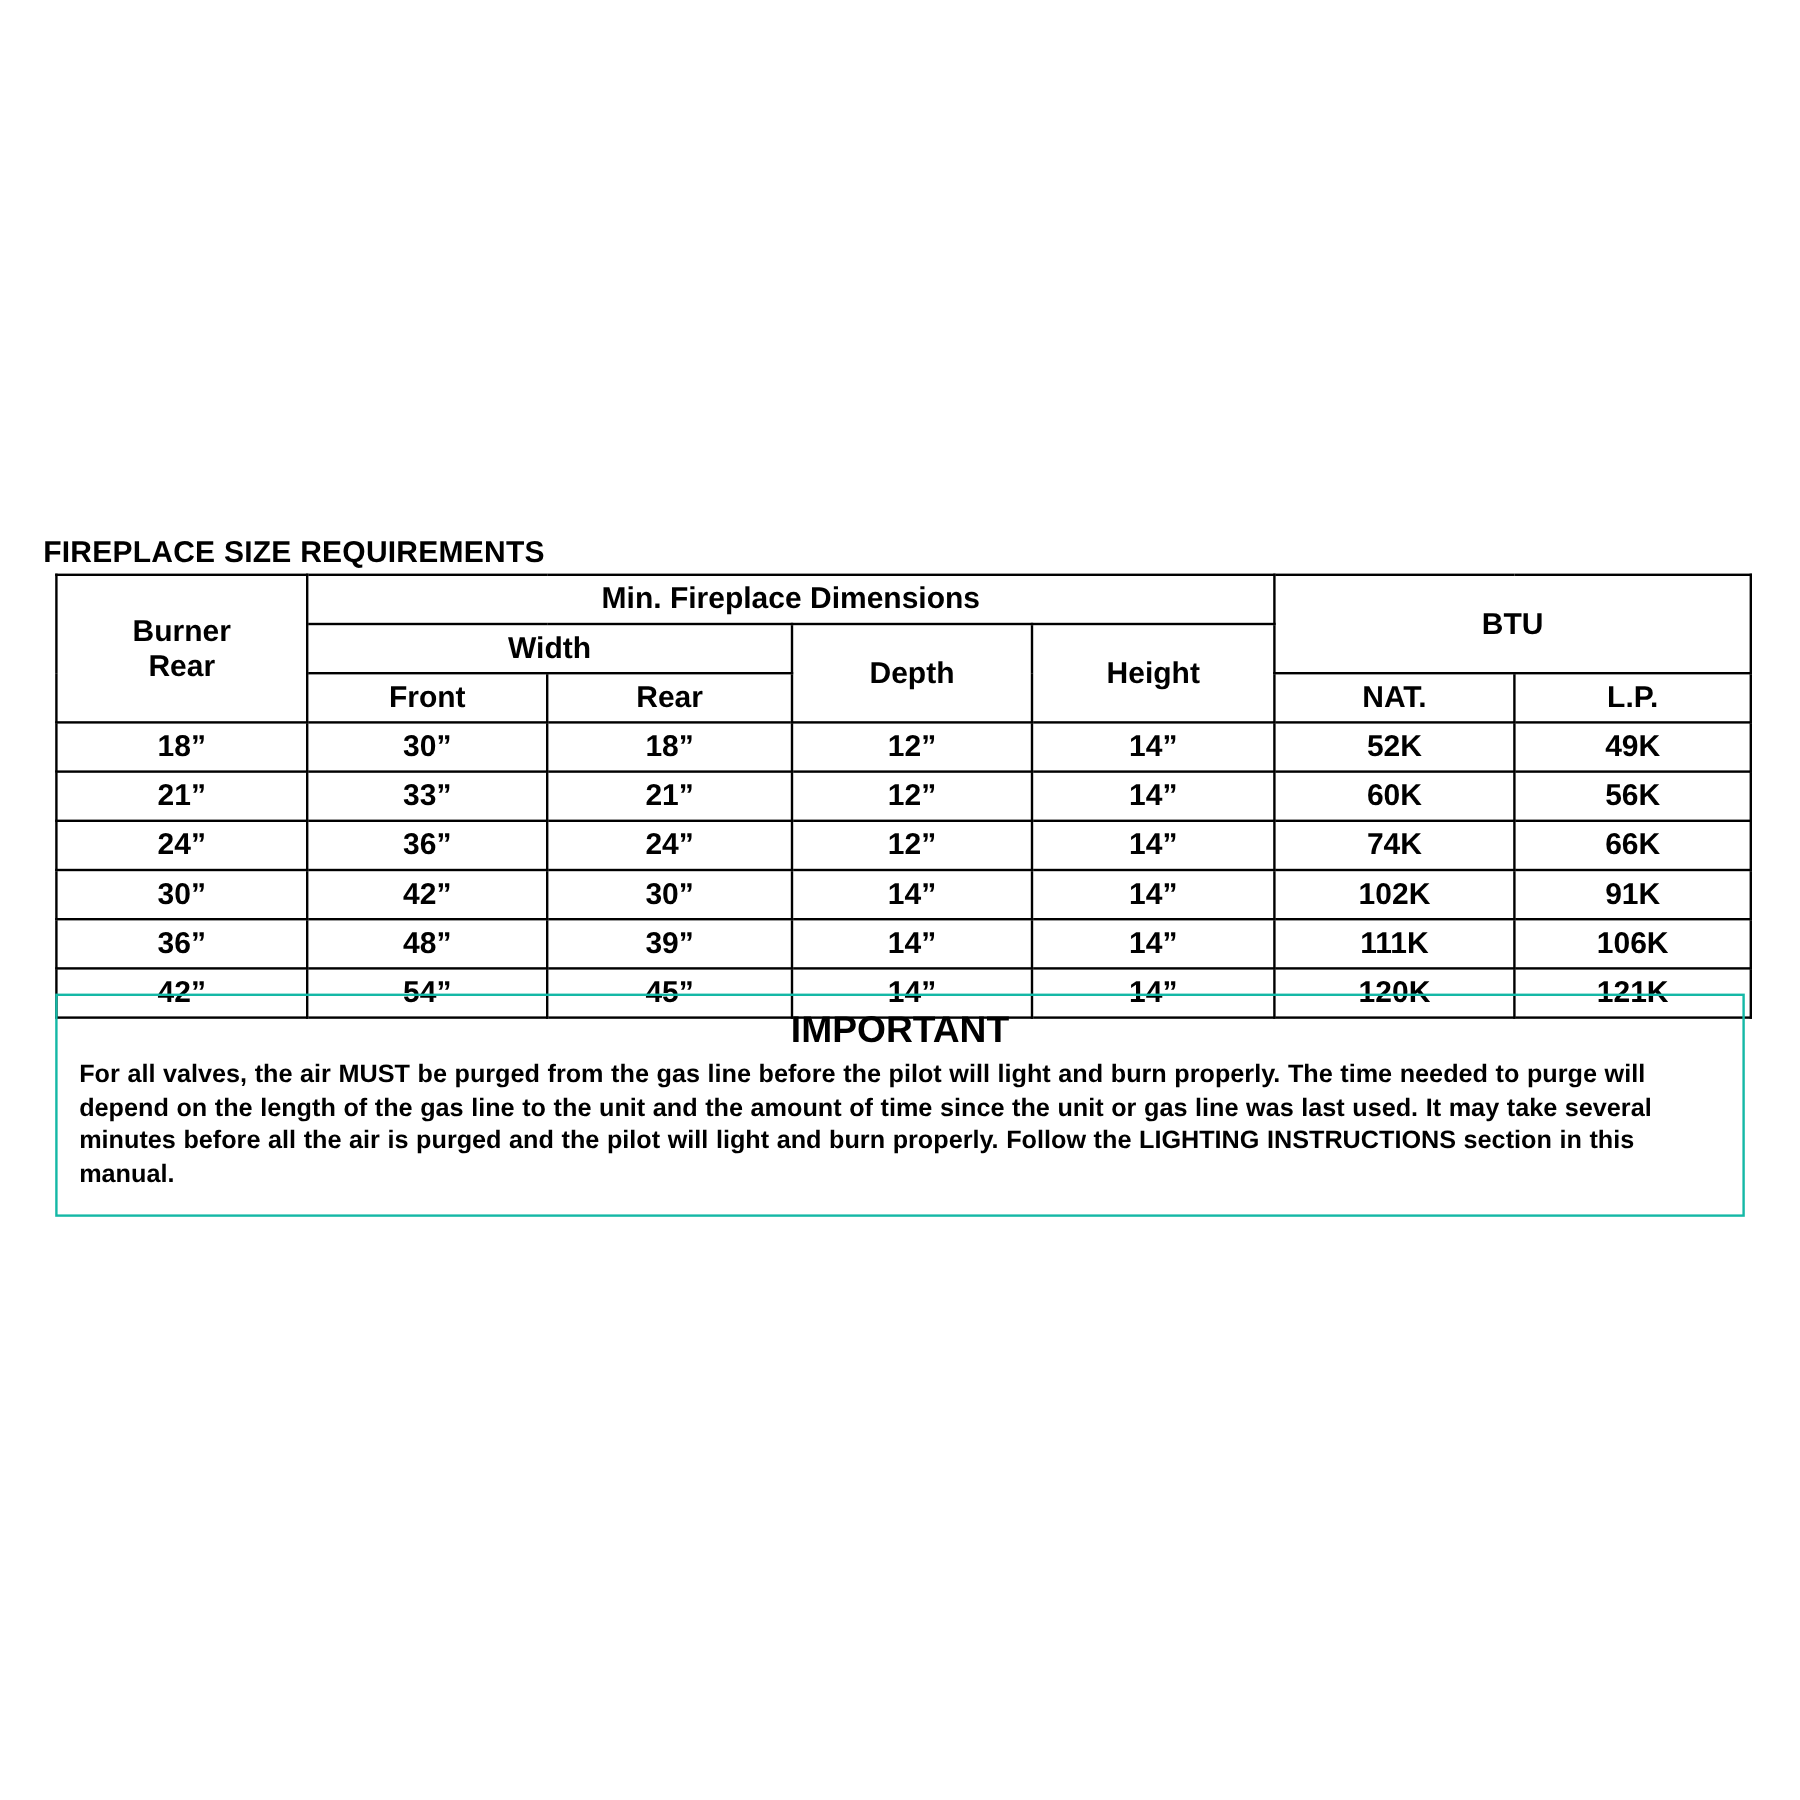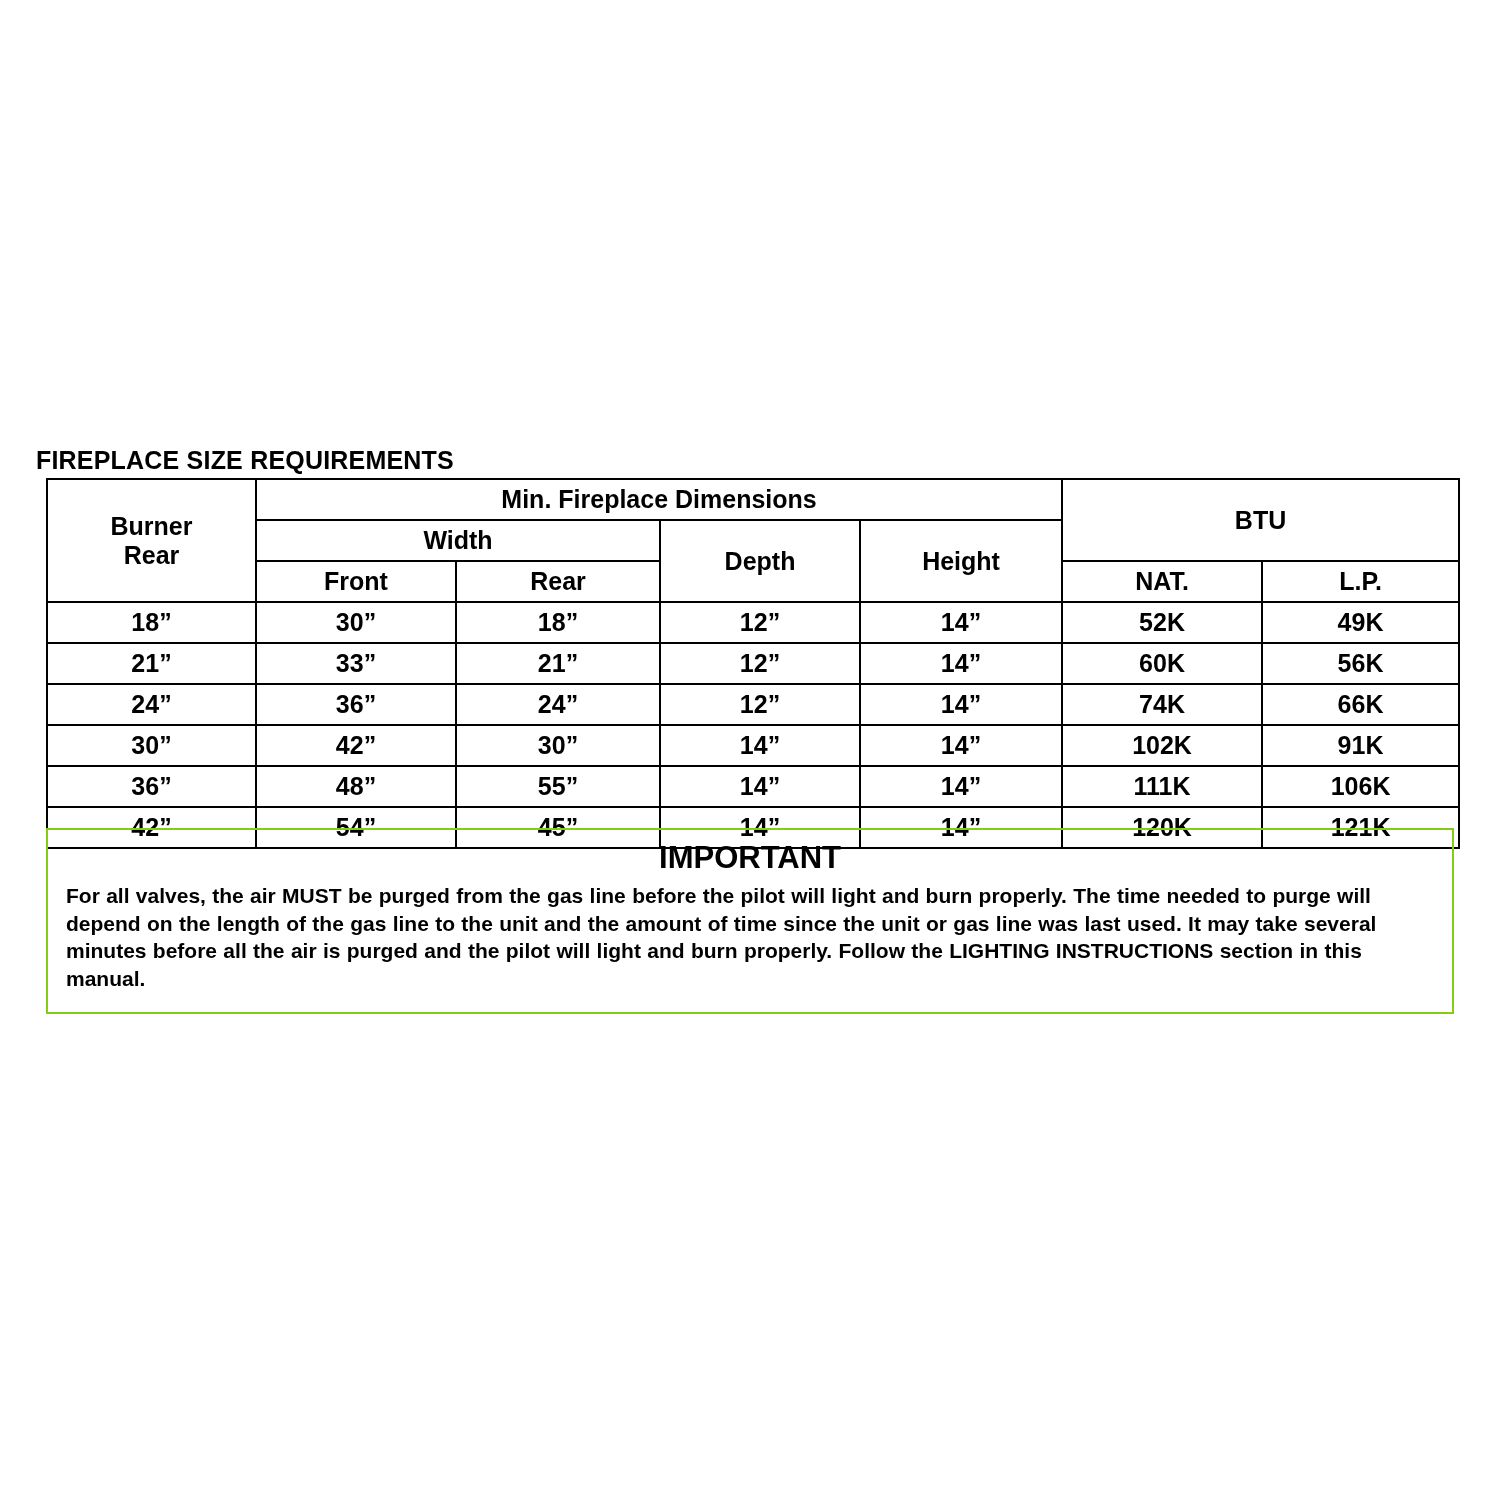--- a/index.html
+++ b/index.html
@@ -57,21 +57,21 @@
     font-weight: bold;
   }
   td.burner-size {
     line-height: 1.5;
   }
   .important-box {
     position: absolute;
     left: 46px;
     top: 828px;
     width: 1408px;
-    border: 2px solid #84cc16;
+    border: 2px solid #14b8a6;
     box-sizing: border-box;
     padding: 8px 18px 20px 18px;
   }
   .important-title {
     text-align: center;
     font-size: 31px;
     font-weight: bold;
     margin: 2px 0 6px 0;
   }
   .important-body {
@@ -153,21 +153,21 @@
           <td>42”</td>
           <td>30”</td>
           <td>14”</td>
           <td>14”</td>
           <td>102K</td>
           <td>91K</td>
         </tr>
         <tr>
           <td>36”</td>
           <td>48”</td>
-          <td>55”</td>
+          <td>39”</td>
           <td>14”</td>
           <td>14”</td>
           <td>111K</td>
           <td>106K</td>
         </tr>
         <tr>
           <td>42”</td>
           <td>54”</td>
           <td>45”</td>
           <td>14”</td>

